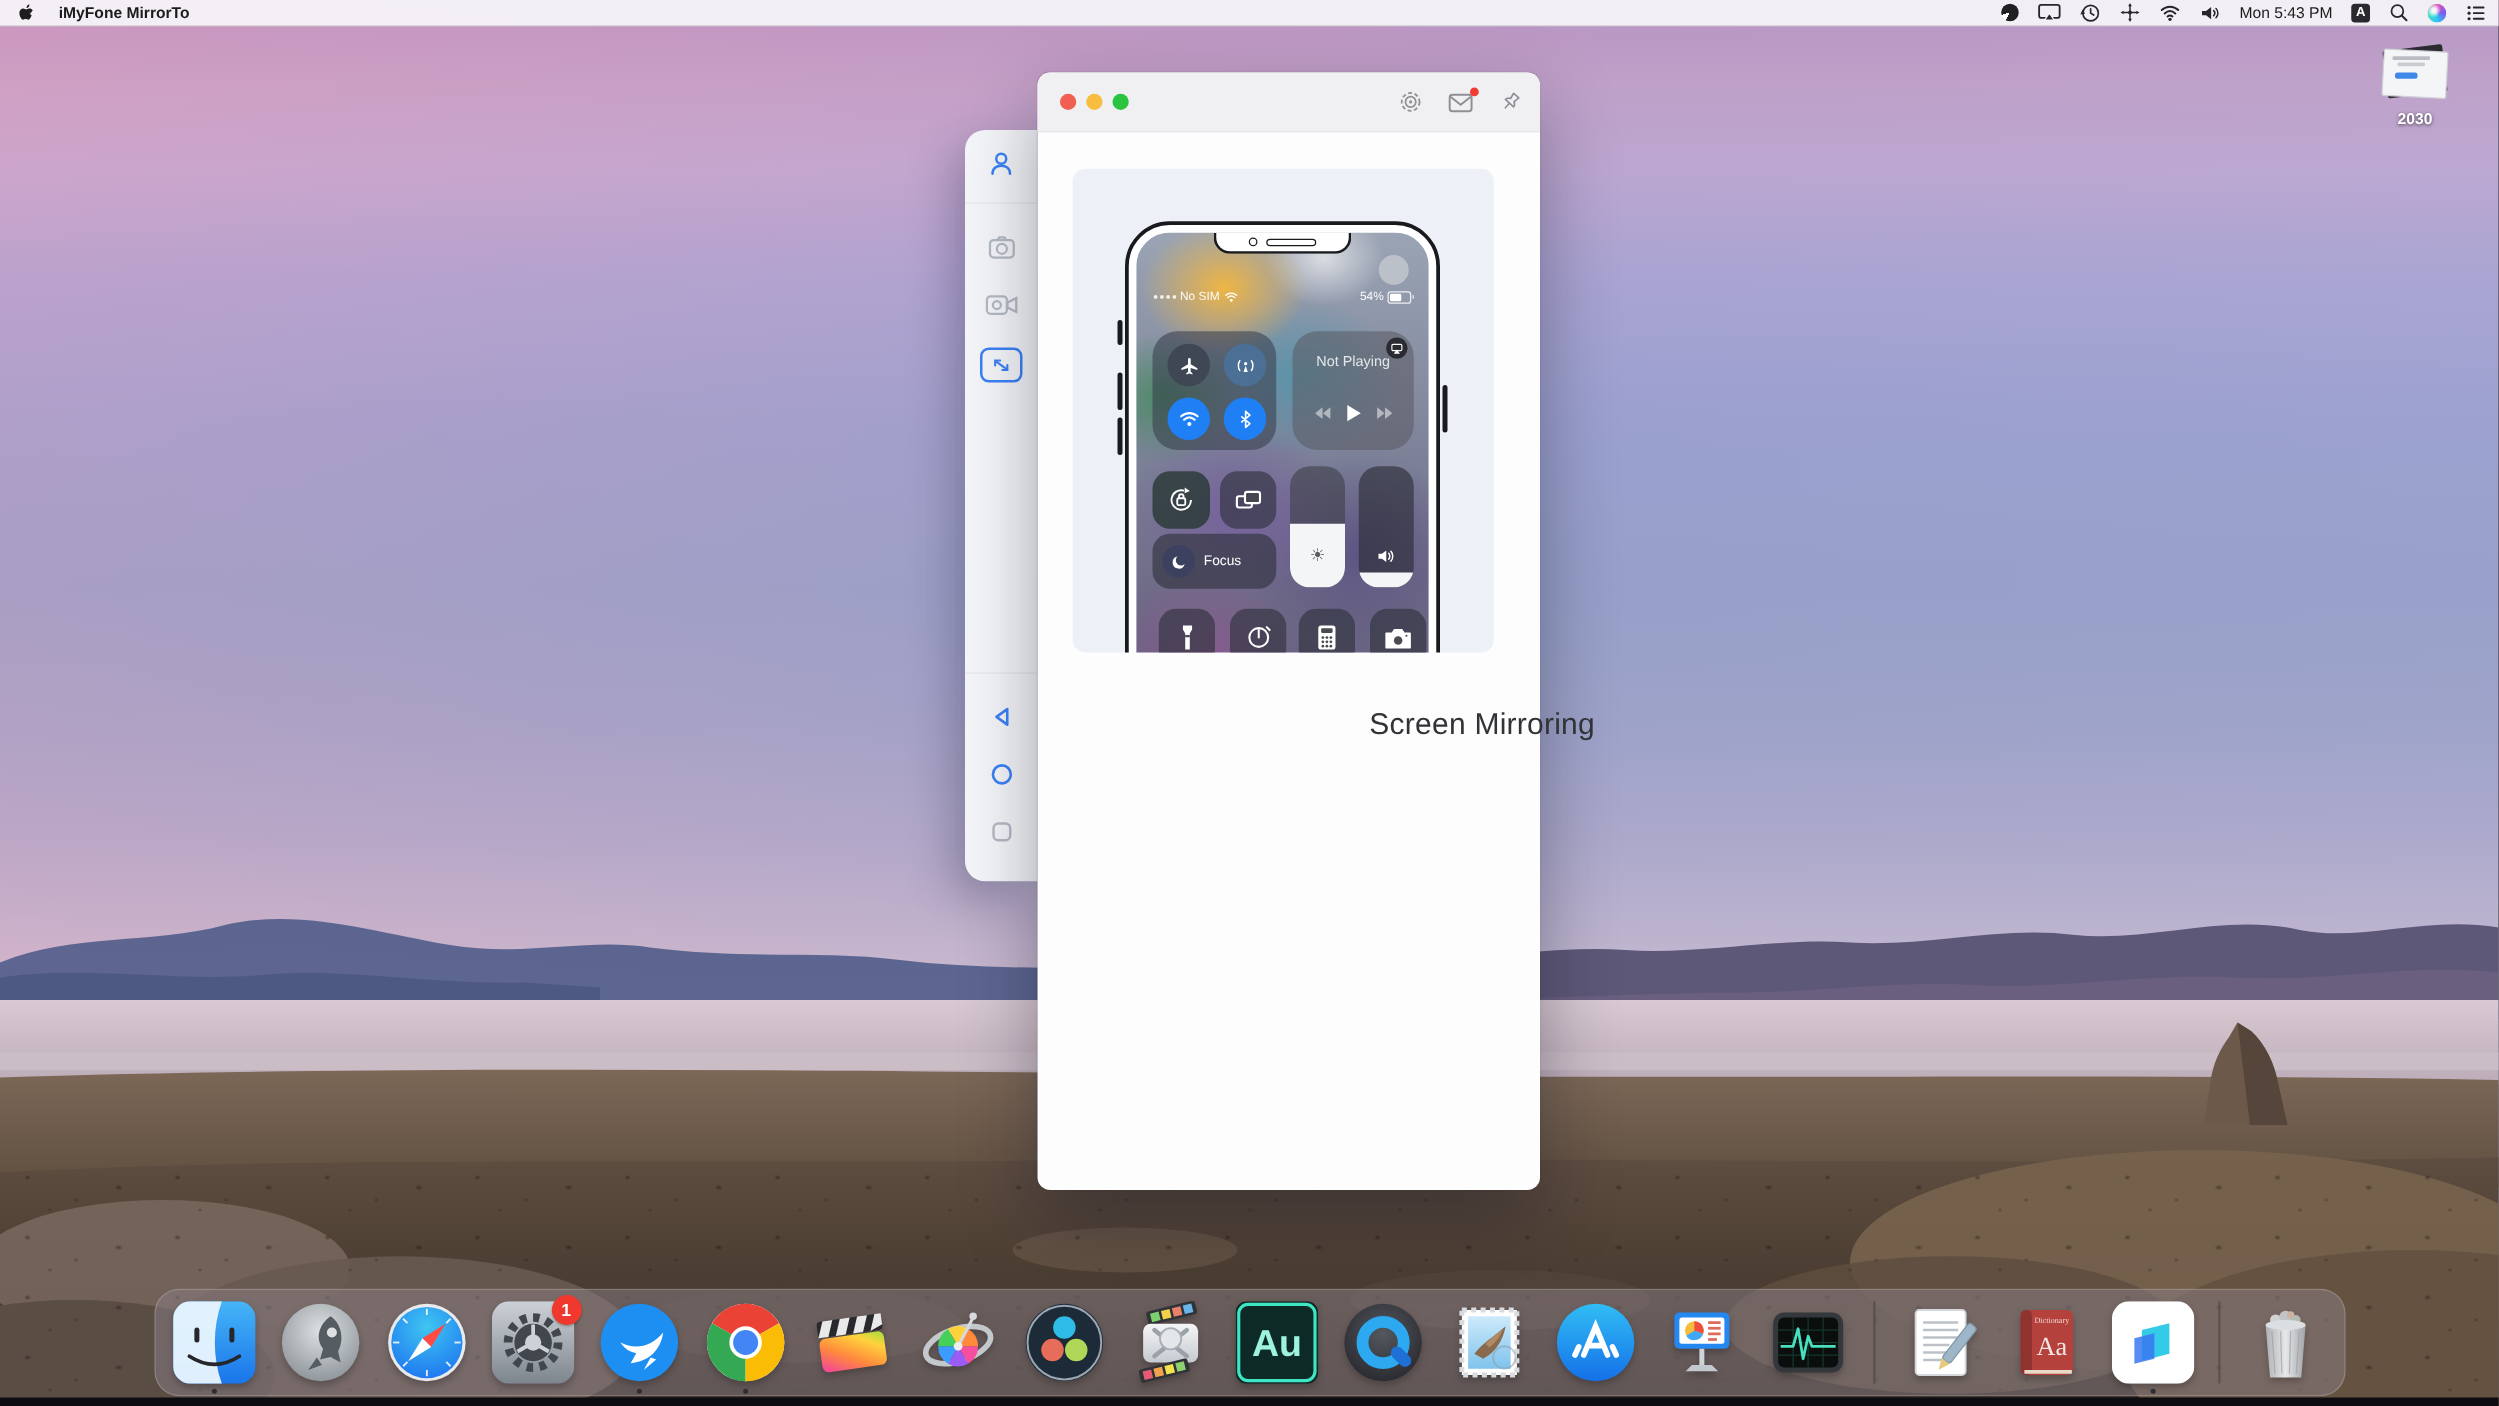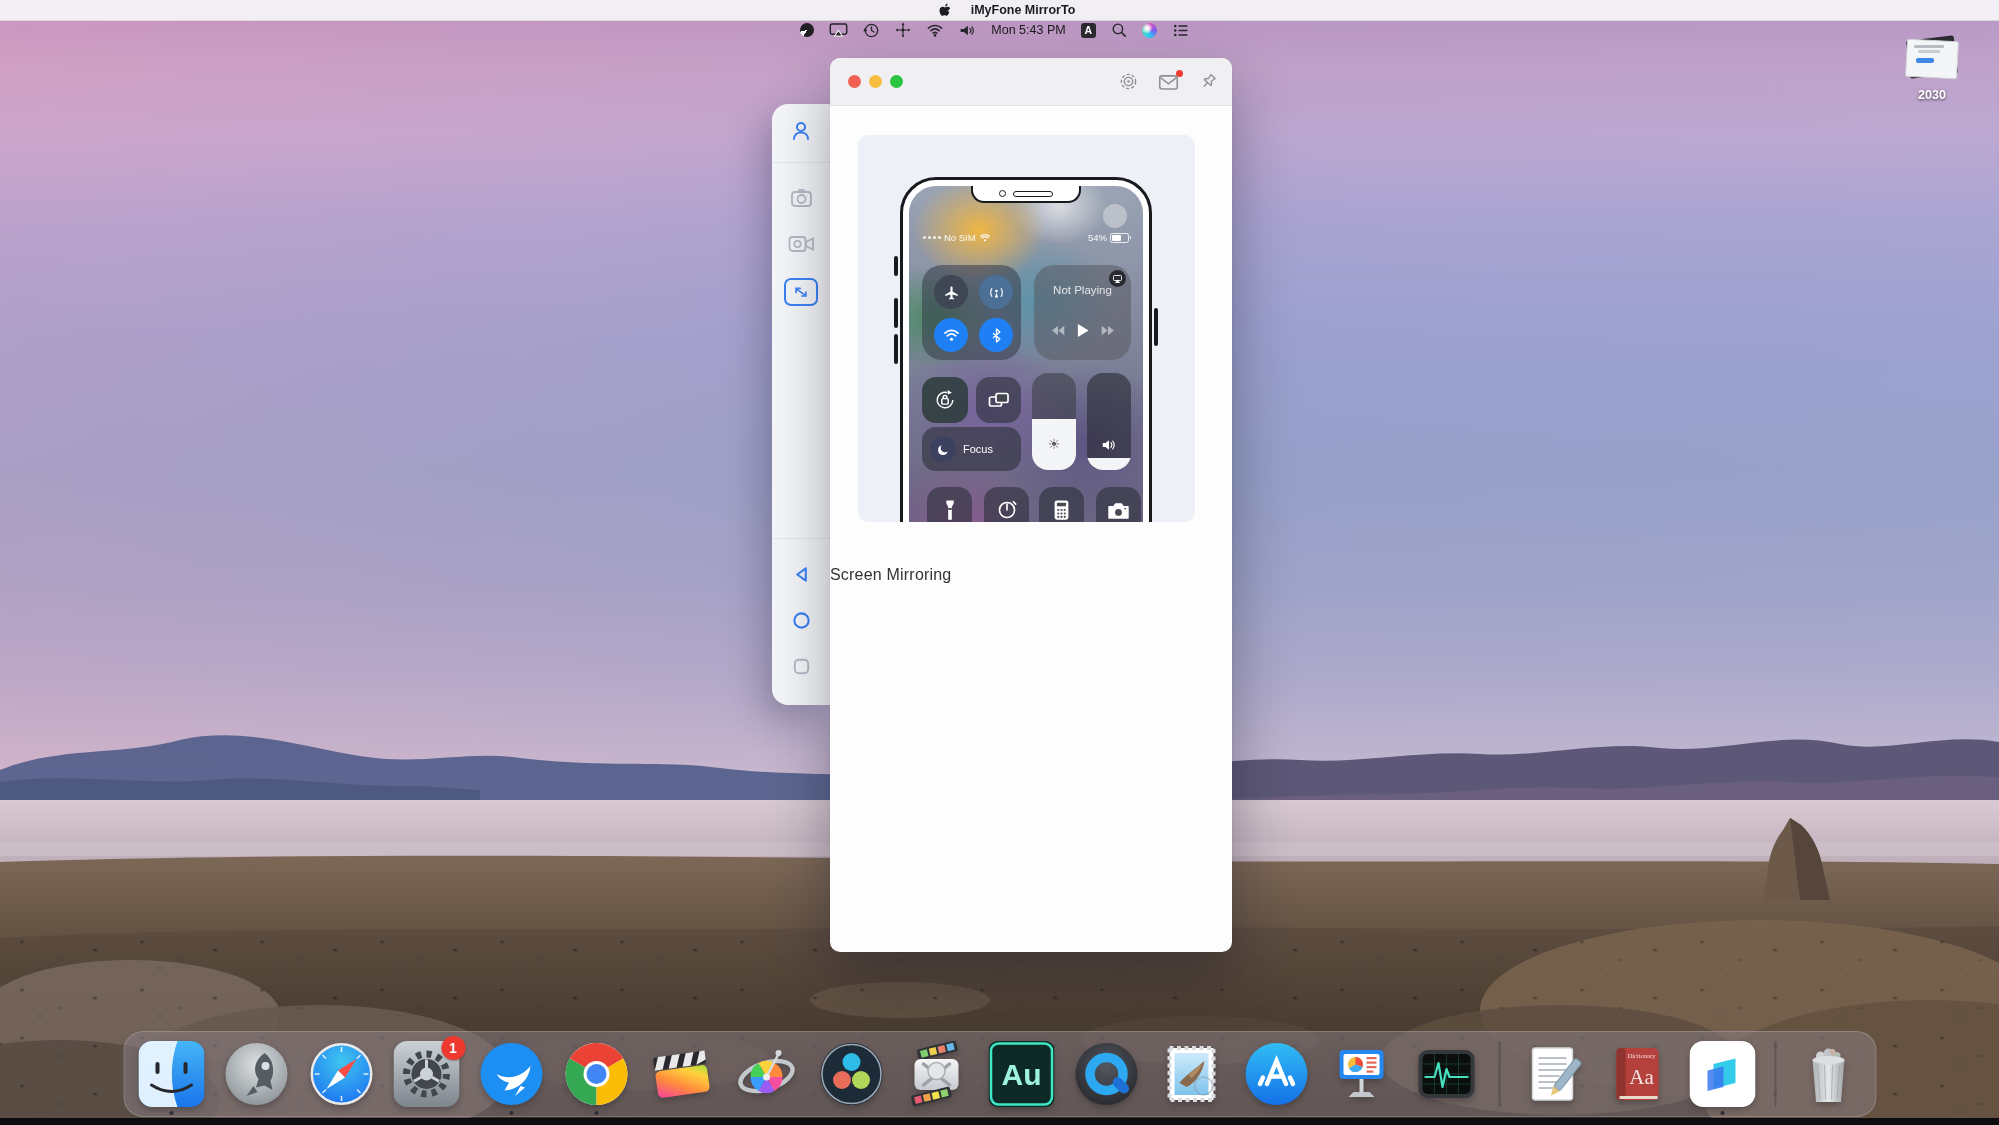--- a/index.html
+++ b/index.html
@@ -29,21 +29,21 @@
     background-size:120px 48px;
   }
   .bottom-strip{position:absolute;left:0;bottom:0;width:1999px;height:7px;background:#0d0d11;}
 
   
   .menubar{
     position:absolute;left:0;top:0;width:1999px;height:20px;
     background:rgba(246,246,249,.92);
     border-bottom:1px solid rgba(0,0,0,.10);
     display:flex;align-items:center;justify-content:space-between;
-    font-size:12.5px;color:#1b1b1e;z-index:40;flex-direction:column;
+    font-size:12.5px;color:#1b1b1e;z-index:40;
   }
   .mb-left{display:flex;align-items:center;gap:18px;padding-left:14px;}
   .mb-appname{font-weight:bold;}
   .mb-right{display:flex;align-items:center;gap:15px;padding-right:10px;}
   .mb-ico{display:flex;align-items:center;justify-content:center;height:20px;}
   .mb-circle{width:14px;height:14px;border-radius:50%;background:conic-gradient(from 210deg,#ffffff 0 45deg,#202024 45deg 360deg);}
   .mb-clock{white-space:nowrap;}
   .mb-abox{width:15px;height:15px;border-radius:3px;background:#2a2a2e;color:#fff;font-size:10.5px;font-weight:bold;display:flex;align-items:center;justify-content:center;}
   .mb-siri{width:15px;height:15px;border-radius:50%;background:
      radial-gradient(circle at 35% 35%, rgba(255,255,255,.9) 0 12%, transparent 40%),
@@ -146,21 +146,21 @@
   .sl-bright .sun{position:absolute;left:0;bottom:18px;width:100%;text-align:center;color:#5c5c60;font-size:14px;}
   .sl-vol{left:178px;top:187px;width:44px;height:97px;border-radius:16px;background:rgba(40,42,50,.6);}
   .sl-vol .fill{position:absolute;left:0;bottom:0;width:100%;height:12px;background:#f4f5f6;}
   .sl-vol .spk{position:absolute;left:0;bottom:18px;width:100%;display:flex;justify-content:center;}
   .cc-focus{left:13px;top:241px;width:99px;height:44px;display:flex;align-items:center;gap:7px;padding-left:8px;box-sizing:border-box;}
   .focus-moon{width:26px;height:26px;border-radius:50%;background:#3c4160;display:flex;align-items:center;justify-content:center;color:#fff;font-size:13px;}
   .focus-label{color:#fff;font-size:11px;}
   .cc-small{width:45px;height:46px;top:301px;display:flex;align-items:center;justify-content:center;}
 
   
-  .win-title{position:absolute;left:0;top:508px;width:100%;text-align:left;font-size:16px;color:#323337;font-weight:500;letter-spacing:.2px;}
+  .win-title{position:absolute;left:0;top:508px;width:100%;text-align:right;font-size:24px;color:#323337;font-weight:500;letter-spacing:.2px;padding-left:44px;}
   .win-body{position:absolute;left:0;top:558px;width:100%;text-align:center;font-size:15.5px;line-height:24px;color:#4b4c50;}
 
   
   .dock{
     position:absolute;left:50%;transform:translateX(-50%);bottom:8px;height:86px;
     background:rgba(138,126,134,.52);
     border:1px solid rgba(255,255,255,.18);
     border-radius:20px;z-index:30;
     display:flex;align-items:flex-end;gap:19px;padding:0 14px;box-sizing:border-box;
   }

